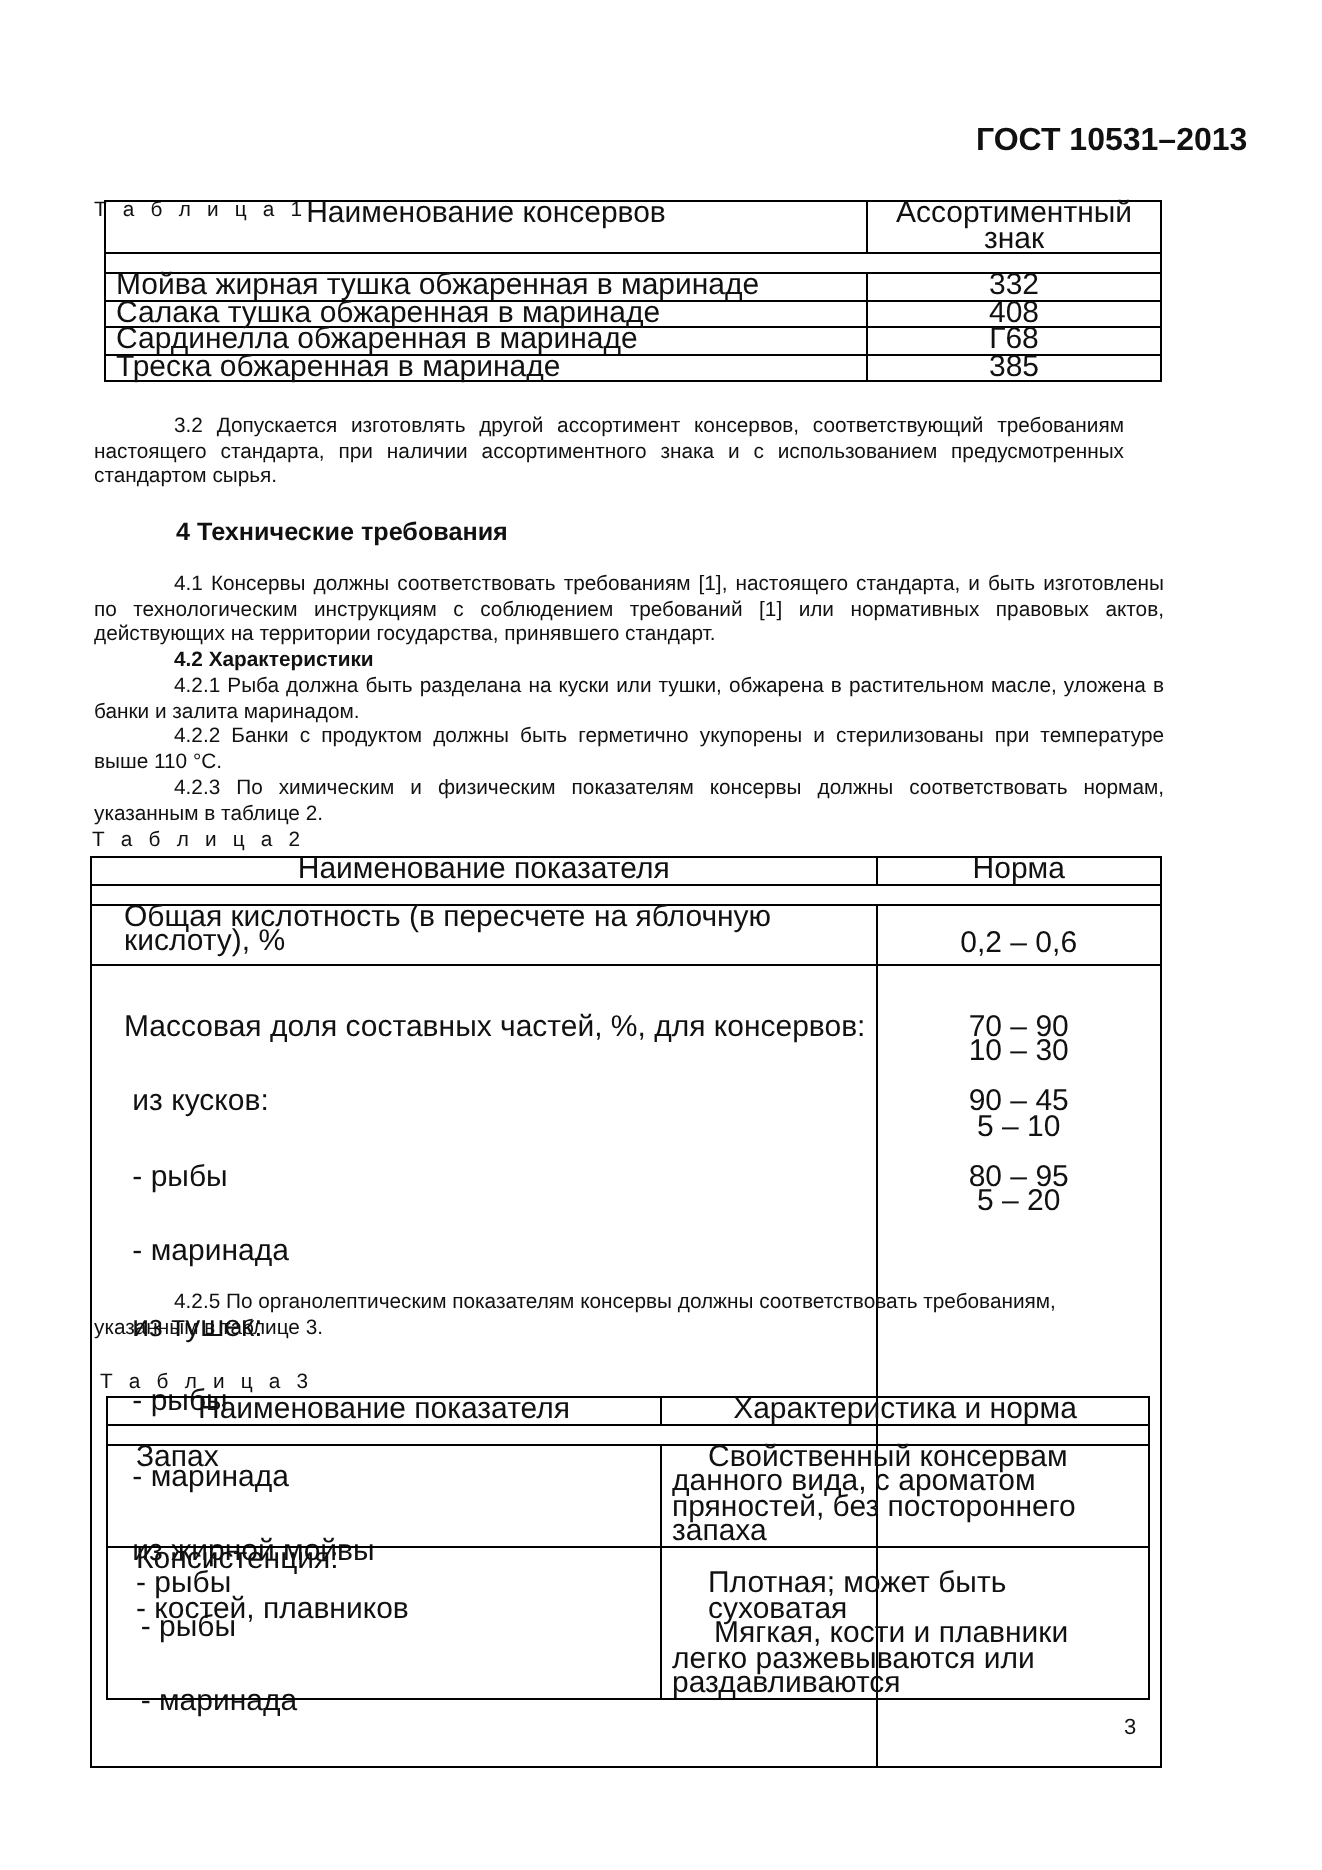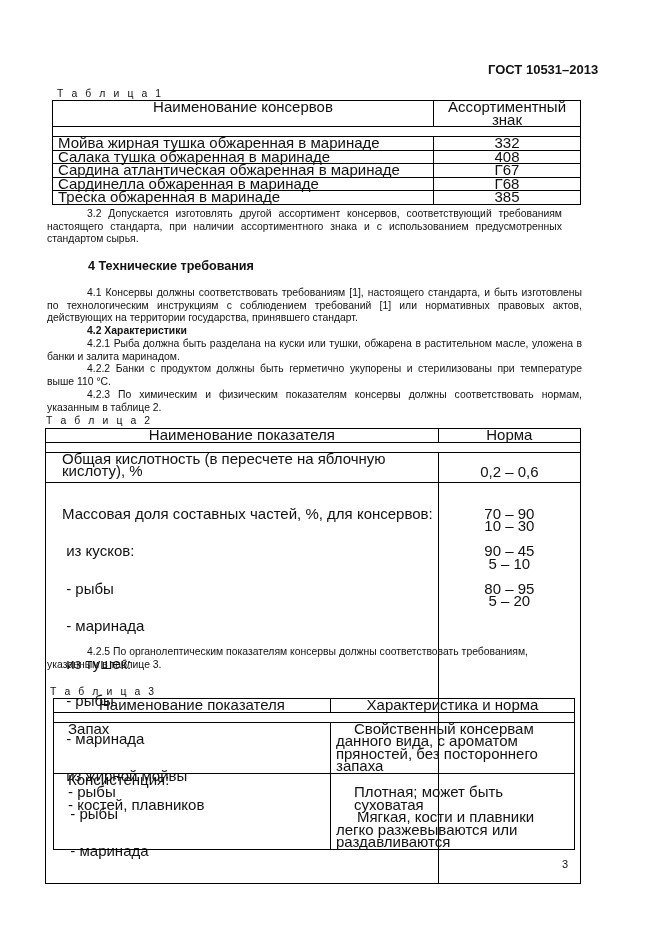--- a/index.html
+++ b/index.html
@@ -1,57 +1,53 @@
 <!DOCTYPE html>
 <html><head>
 <meta charset="utf-8">
 <style>
   html, body { margin:0; padding:0; background:#ffffff; }
   body { width:661px; height:935px; position:relative; overflow:hidden;
          font-family:"Liberation Sans", sans-serif; color:#111; font-size:10.4px; }
   .abs { position:absolute; }
-  .hdr { left:488px; top:62px; font-weight:bold; font-size:13px; }
+  .hdr { left:488px; top:62px; font-weight:bold; font-size:16px; }
   .cap { font-size:10.4px; letter-spacing:2.6px; }
   .p { font-size:10.4px; line-height:12.6px; text-align:justify; }
   .ind { text-indent:40px; }
   .h4 { font-weight:bold; font-size:12.6px; left:88px; top:259px; }
   .bold { font-weight:bold; }
   table { border-collapse:collapse; position:absolute; font-size:15px; }
   td, th { border:1.6px solid #000; padding:0 5px; font-weight:normal; vertical-align:top; line-height:12.5px; }
   th { text-align:center; }
   .c { text-align:center; }
   .empty td { height:9px; }
   .pagenum { left:562px; top:858px; font-size:11px; }
 </style>
 </head>
 <body>
 
 <div class="abs hdr">ГОСТ 10531–2013</div>
 
-<div class="abs cap" style="left:47px;top:88px;margin-left:10px;">Т а б л и ц а 1</div>
+<div class="abs cap" style="left:47px;top:100px;">Т а б л и ц а 1</div>
 <table style="left:52px;top:100px;width:529px;">
   <tbody>
       <tr style="height:13px;">
     <th style="width:370px;">Наименование консервов</th>
     <th>Ассортиментный знак</th>
   </tr>
   <tr class="empty">
         <td colspan="2"></td>
       </tr>
   <tr>
         <td>Мойва жирная тушка обжаренная в маринаде</td>
         <td class="c">332</td>
       </tr>
   <tr>
         <td>Салака тушка  обжаренная в маринаде</td>
         <td class="c">408</td>
-      </tr>
-  <tr>
-        <td>Сардина атлантическая   обжаренная в маринаде</td>
-        <td class="c">Г67</td>
       </tr>
   <tr>
         <td>Сардинелла  обжаренная в маринаде</td>
         <td class="c">Г68</td>
       </tr>
   <tr>
         <td>Треска  обжаренная в маринаде</td>
         <td class="c">385</td>
       </tr>
 </tbody>

